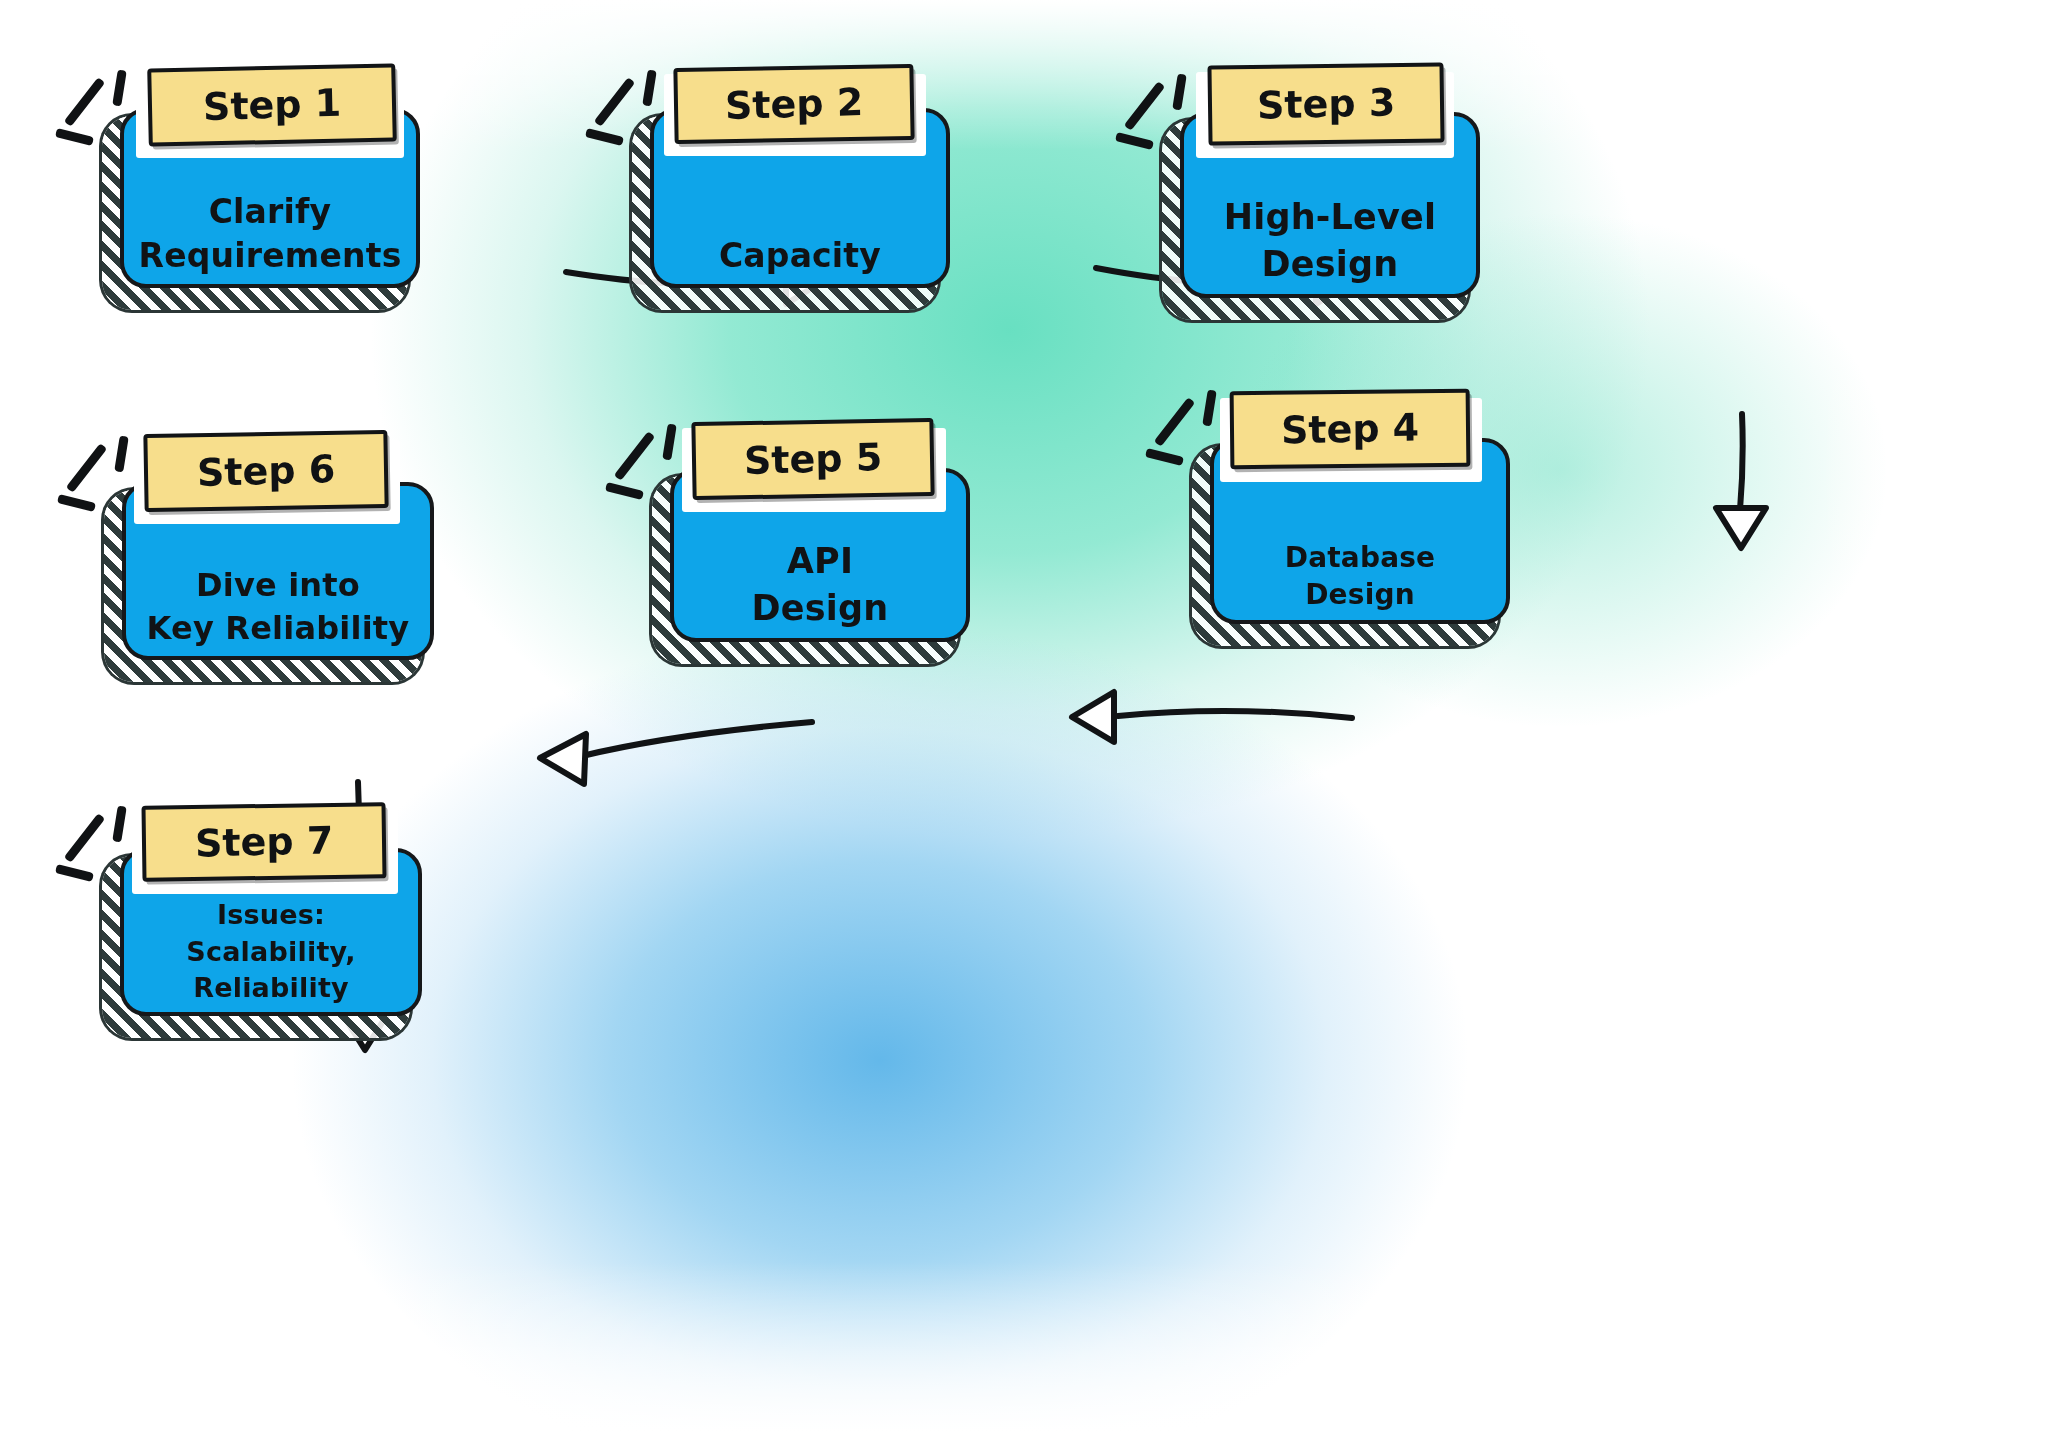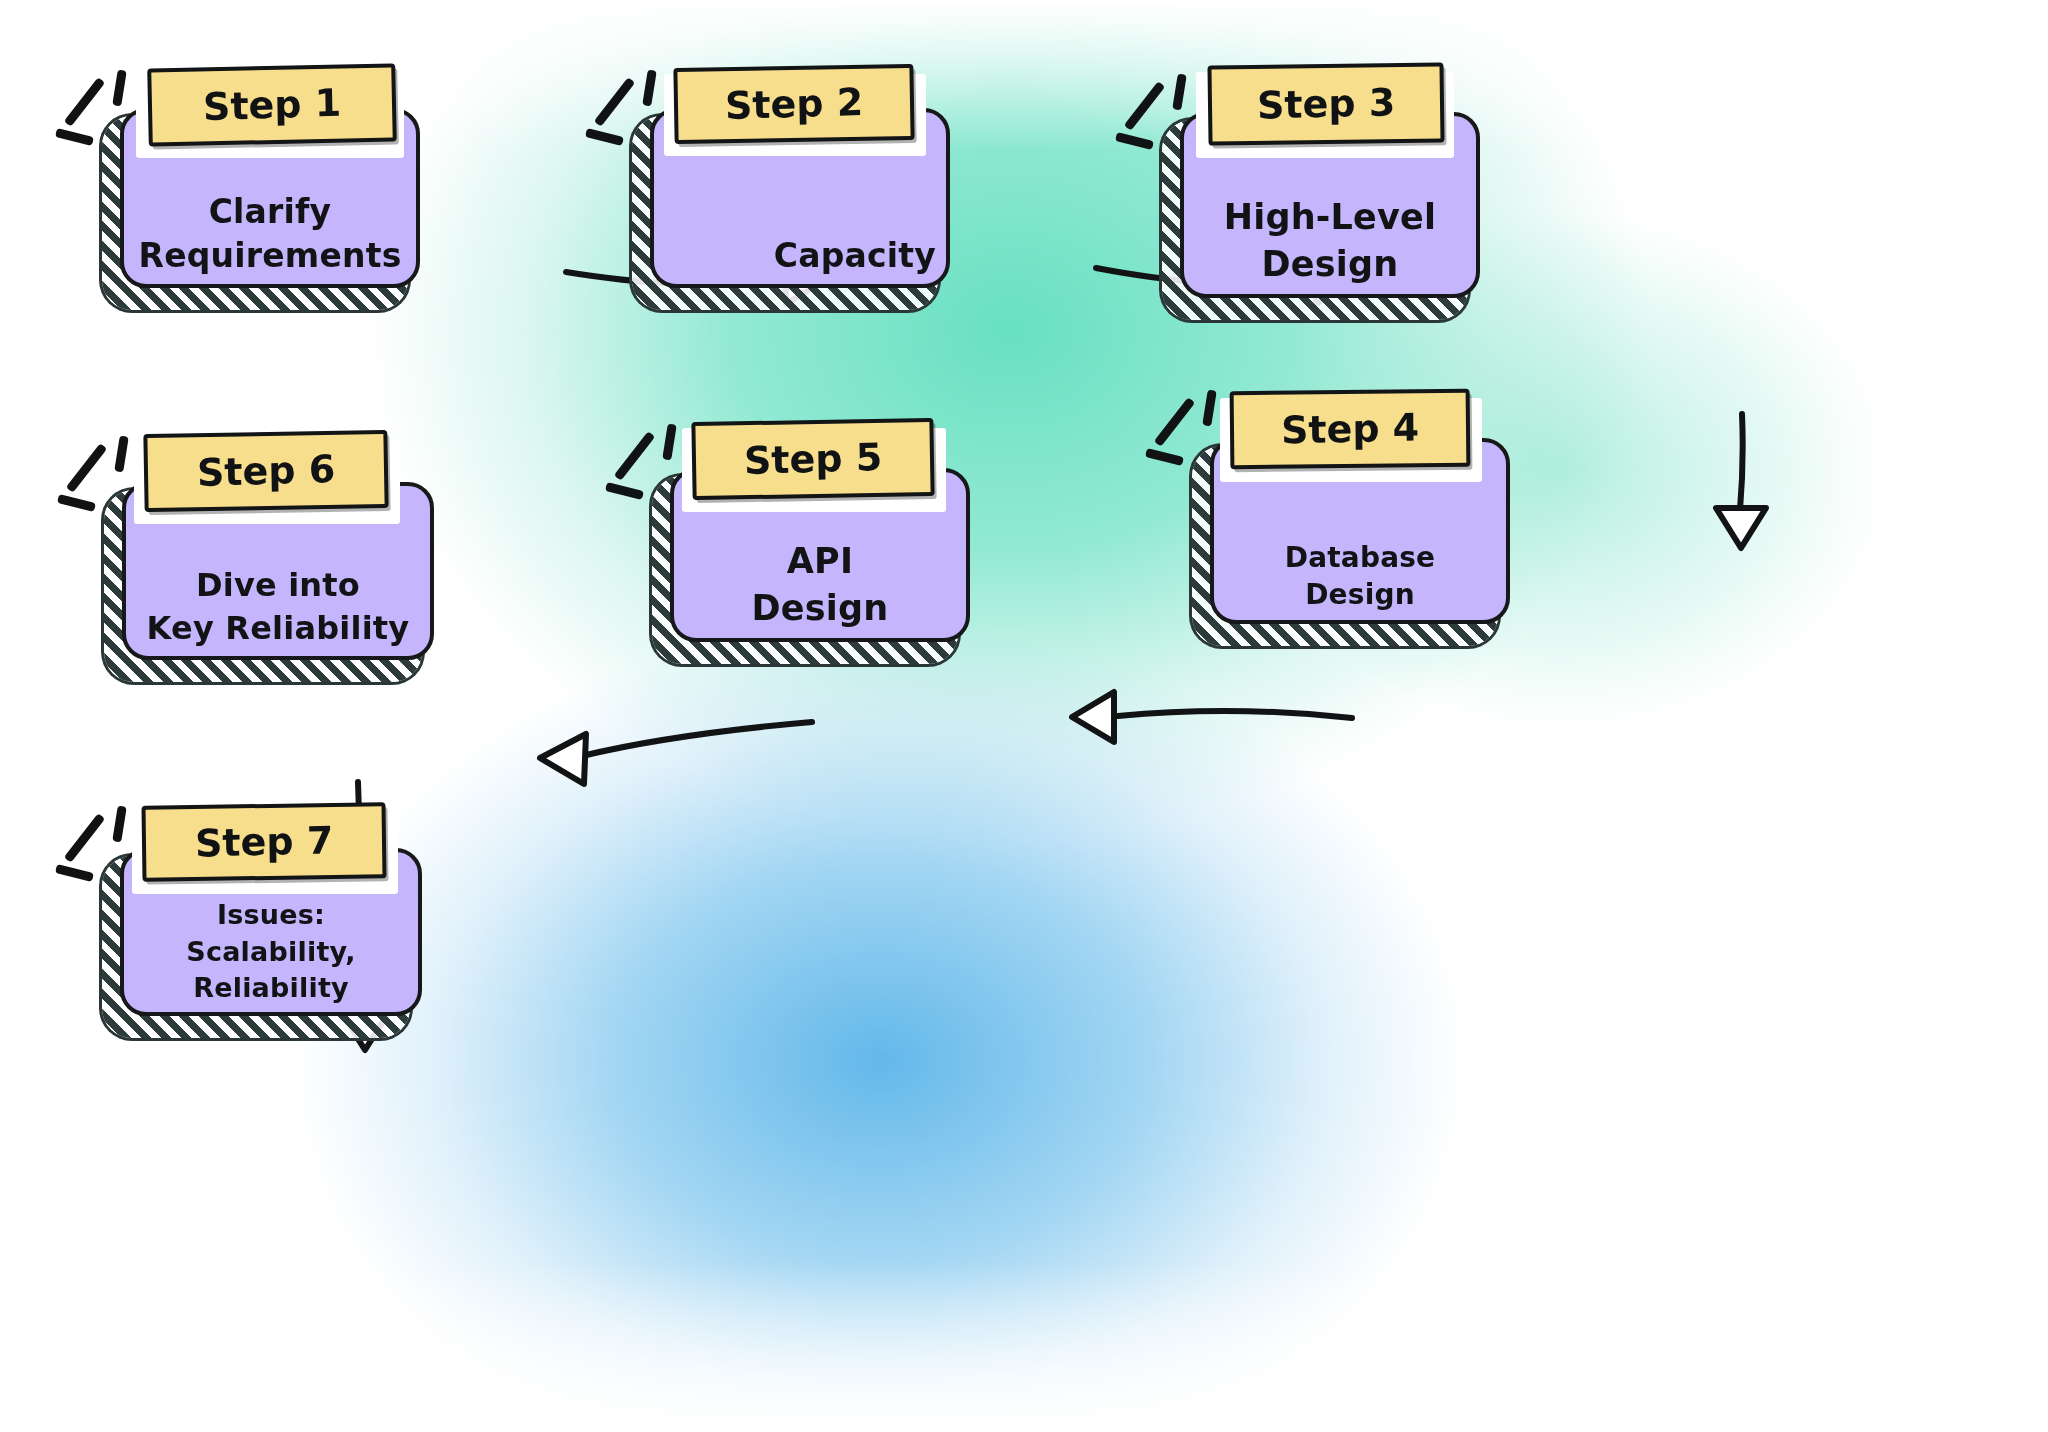--- a/index.html
+++ b/index.html
@@ -55,21 +55,21 @@
   
   .hatch::after{
     content:"";position:absolute;left:22px;top:-6px;
     width:calc(100% - 20px);height:calc(100% - 16px);
     border-radius:28px;background:transparent;
   }
 
   
   .card{
     position:absolute;left:0;top:0;width:100%;height:100%;
-    background:#c4b5fd;
+    background:#0ea5e9;
     border:4px solid #16181a;
     border-radius:26px;
     box-sizing:border-box;
     display:flex;flex-direction:column;
     align-items:center;justify-content:flex-end;
     padding-bottom:6px;
   }
   .card-text{
     position:relative;z-index:4;
     color:#111315;
@@ -163,21 +163,21 @@
         </div>
         <div class="sparkle" style="left: -62px; top: -38px;">
           <i class="sp-a"></i>
           <i class="sp-b"></i>
           <i class="sp-c"></i>
         </div>
       </div>
       <div class="node" style="left: 650px; top: 108px; width: 300px; height: 180px;">
         <div class="hatch"></div>
         <div class="card">
-          <div class="card-text" style="font-size: 33px; text-align: right;">
+          <div class="card-text" style="font-size: 33px;">
             <div>Capacity</div>
           </div>
         </div>
         <div class="paper" style="left: 14px; top: -34px; width: 262px; height: 82px;"></div>
         <div class="sticker" style="left: 24px; top: -42px; width: 240px; height: 76px; transform: rotate(-1deg);">
           <span class="sticker-label" style="font-size: 38px;">Step 2</span>
         </div>
         <div class="sparkle" style="left: -62px; top: -38px;">
           <i class="sp-a"></i>
           <i class="sp-b"></i>

